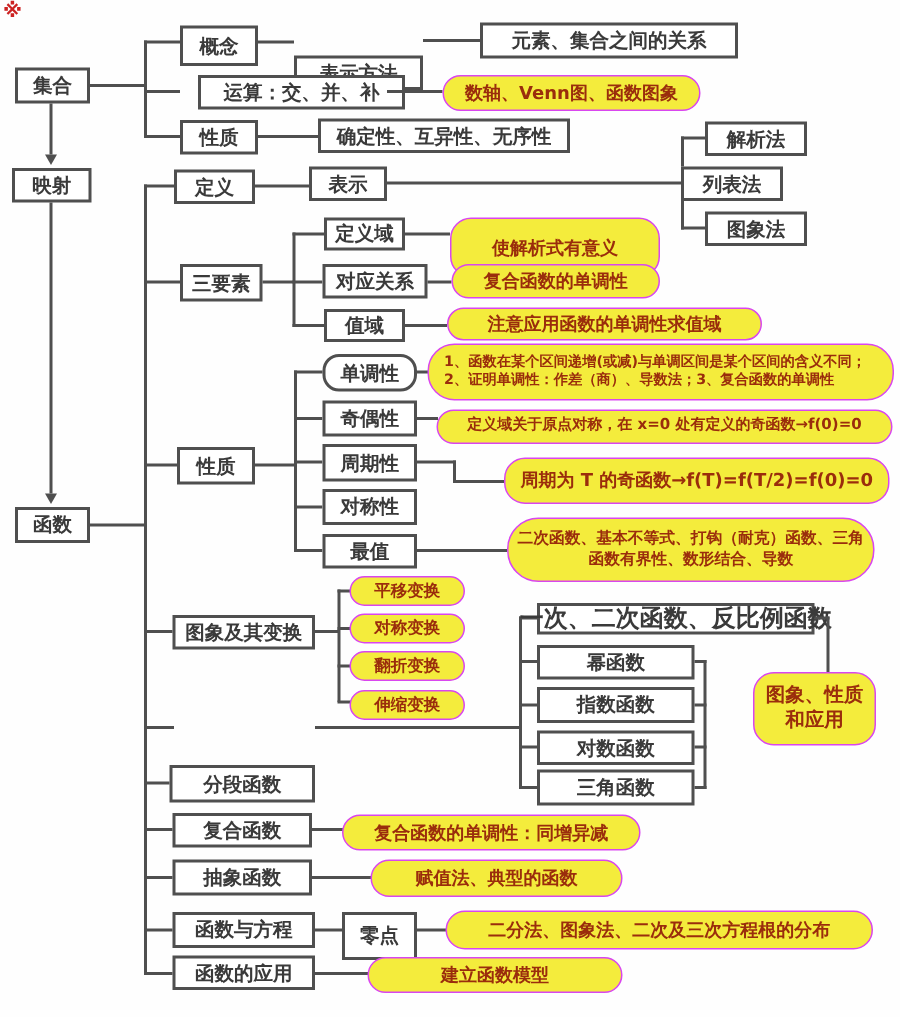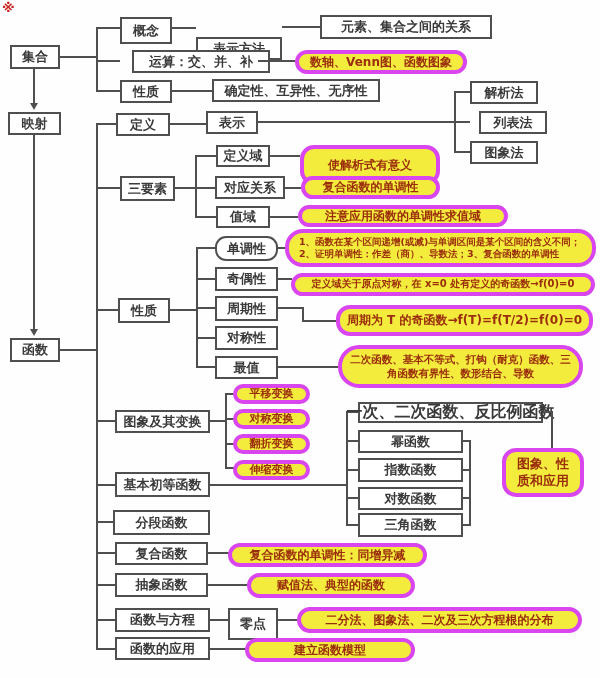--- a/index.html
+++ b/index.html
@@ -1,21 +1,21 @@
 <!DOCTYPE html>
 <html><head>
 <meta charset="utf-8">
 <style>
   html,body{margin:0;padding:0;background:#fff;}
   #canvas{position:relative;width:600px;height:678px;background:#fefefe;overflow:hidden;
           font-family:"DejaVu Sans","Liberation Sans",sans-serif;}
   .box{position:absolute;background:#fff;border:2px solid #4f4f4f;box-sizing:border-box;
        display:flex;align-items:center;justify-content:center;font-weight:bold;
        color:#3a3a3a;font-size:13px;white-space:nowrap;}
-  .bubble{position:absolute;background:#f4ec3c;border:4px solid #d946ef;border-radius:14px;
+  .bubble{position:absolute;background:#f4ec3c;border:1px solid #d946ef;border-radius:14px;
        box-sizing:border-box;display:flex;align-items:center;justify-content:center;
        font-weight:bold;color:#9a2d0c;font-size:12px;text-align:center;line-height:1.25;
        padding:1px 6px;}
   .hline{position:absolute;height:2px;background:#4f4f4f;}
   .vline{position:absolute;width:2px;background:#4f4f4f;}
   .arrowdown{position:absolute;width:0;height:0;border-left:4px solid transparent;
        border-right:4px solid transparent;border-top:7px solid #4f4f4f;}
   .marker{position:absolute;left:2px;top:0px;color:#cc2222;font-size:13px;font-weight:bold;}
 </style>
 </head>
@@ -60,21 +60,21 @@
   <div class="hline" style="left:96px;top:123px;width:20px;"></div>
   <div class="box" style="left:116px;top:113px;width:54px;height:23px;">定义</div>
   <div class="hline" style="left:170px;top:123px;width:36px;"></div>
   <div class="box" style="left:206px;top:111px;width:52px;height:23px;">表示</div>
   <div class="hline" style="left:258px;top:121px;width:197px;"></div>
   <div class="vline" style="left:454px;top:91px;height:62px;"></div>
   <div class="hline" style="left:454px;top:91px;width:16px;"></div>
   <div class="hline" style="left:454px;top:121px;width:16px;"></div>
   <div class="hline" style="left:454px;top:151px;width:16px;"></div>
   <div class="box" style="left:470px;top:81px;width:68px;height:23px;">解析法</div>
-  <div class="box" style="left:479px;top:111px;width:68px;height:23px;">列表法</div>
+  <div class="box" style="left:454px;top:111px;width:68px;height:23px;">列表法</div>
   <div class="box" style="left:470px;top:141px;width:68px;height:23px;">图象法</div>
 
   <div class="hline" style="left:96px;top:187px;width:24px;"></div>
   <div class="box" style="left:120px;top:176px;width:55px;height:25px;">三要素</div>
   <div class="hline" style="left:175px;top:187px;width:21px;"></div>
   <div class="vline" style="left:195px;top:155px;height:63px;"></div>
   <div class="hline" style="left:195px;top:155px;width:21px;"></div>
   <div class="hline" style="left:195px;top:187px;width:20px;"></div>
   <div class="hline" style="left:195px;top:216px;width:21px;"></div>
   <div class="box" style="left:216px;top:145px;width:54px;height:22px;">定义域</div>
@@ -121,21 +121,20 @@
   <div class="hline" style="left:225px;top:393px;width:9px;"></div>
   <div class="hline" style="left:225px;top:418px;width:9px;"></div>
   <div class="hline" style="left:225px;top:443px;width:9px;"></div>
   <div class="hline" style="left:225px;top:467px;width:9px;"></div>
   <div class="bubble" style="left:233px;top:384px;width:77px;height:20px;font-size:11px;">平移变换</div>
   <div class="bubble" style="left:233px;top:409px;width:77px;height:20px;font-size:11px;">对称变换</div>
   <div class="bubble" style="left:233px;top:434px;width:77px;height:20px;font-size:11px;">翻折变换</div>
   <div class="bubble" style="left:233px;top:460px;width:77px;height:20px;font-size:11px;">伸缩变换</div>
 
   <div class="hline" style="left:96px;top:484px;width:20px;"></div>
-  <div class="box" style="left:115px;top:472px;width:95px;height:25px;">基本初等函数</div>
   <div class="hline" style="left:210px;top:484px;width:138px;"></div>
   <div class="vline" style="left:346px;top:411px;height:115px;"></div>
   <div class="hline" style="left:346px;top:411px;width:13px;"></div>
   <div class="hline" style="left:346px;top:440px;width:13px;"></div>
   <div class="hline" style="left:346px;top:469px;width:13px;"></div>
   <div class="hline" style="left:346px;top:497px;width:13px;"></div>
   <div class="hline" style="left:346px;top:524px;width:13px;"></div>
   <div class="box" style="left:358px;top:402px;width:185px;height:21px;font-size:16px;">一次、二次函数、反比例函数</div>
   <div class="box" style="left:358px;top:430px;width:105px;height:23px;">幂函数</div>
   <div class="box" style="left:358px;top:458px;width:105px;height:24px;">指数函数</div>

